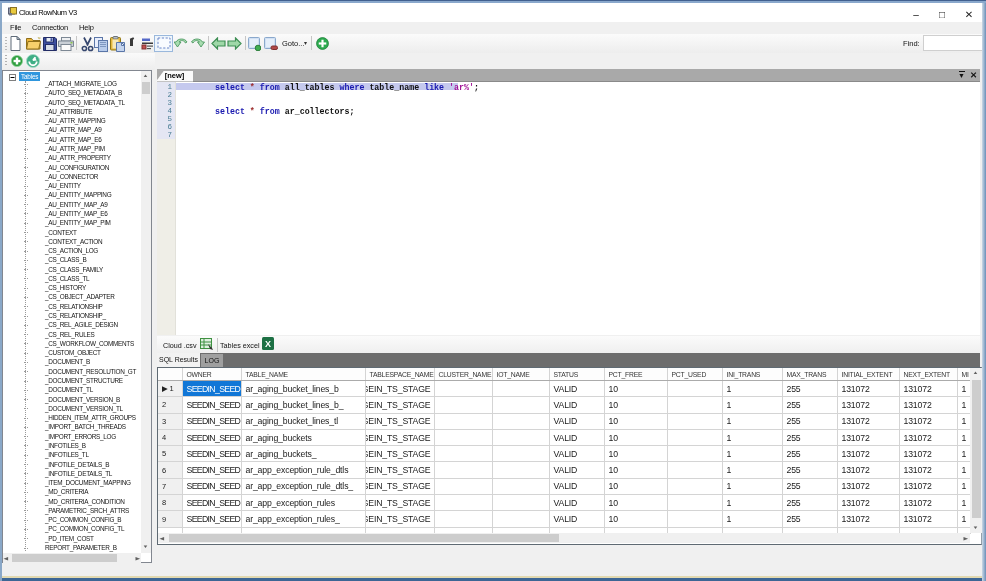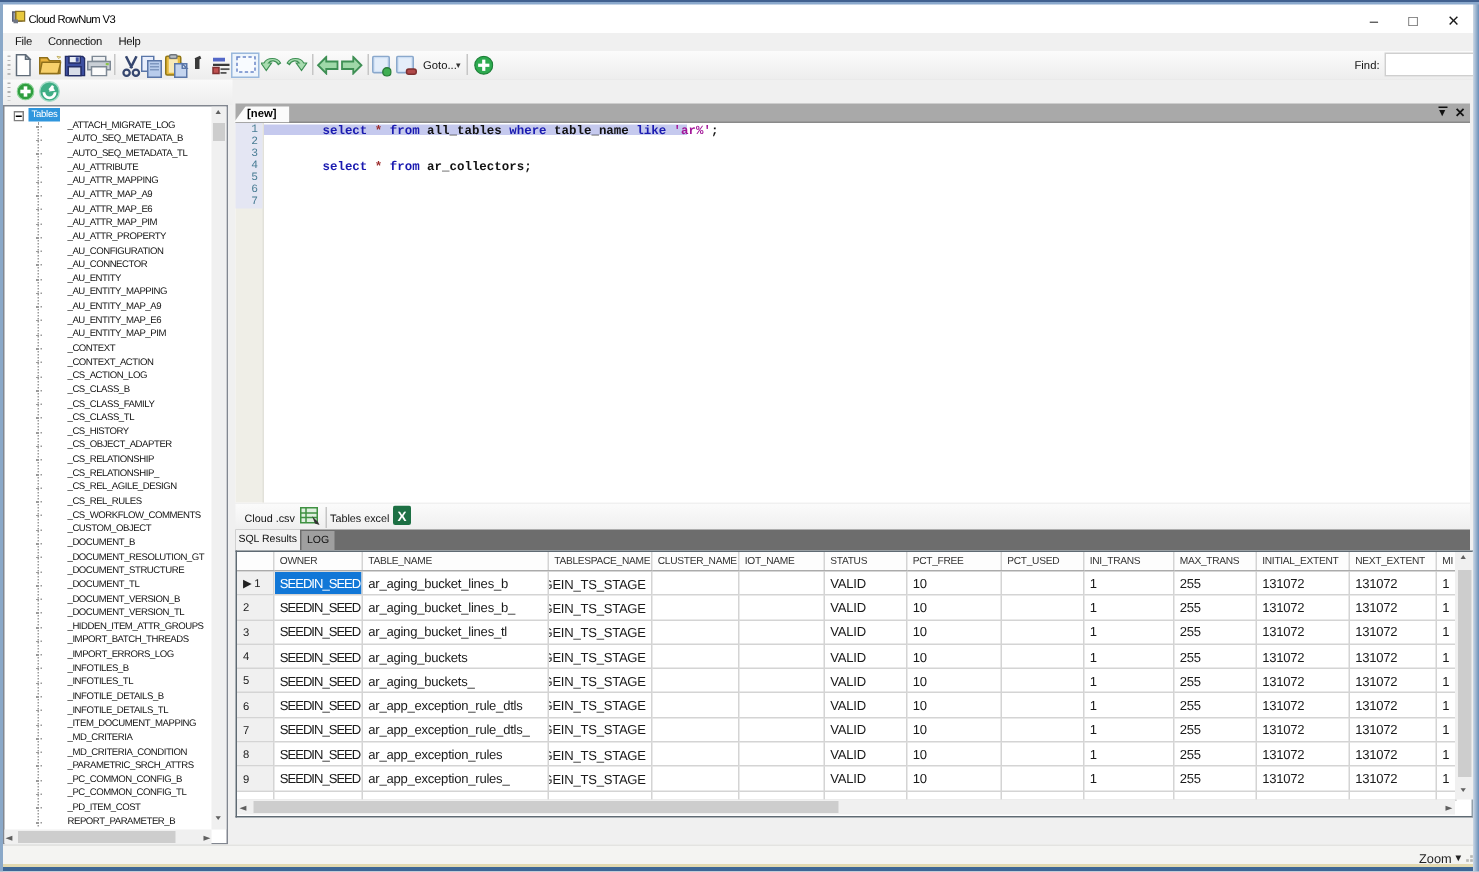--- a/index.html
+++ b/index.html
@@ -575,30 +575,18 @@
     <div class="sbarrow" style="top:1px;left:3px;">▲</div>
     <div class="abs" style="left:1.5px;top:12px;width:9px;height:138px;background:#cdcdcd;"></div>
     <div class="sbarrow" style="top:156px;left:3px;">▼</div>
   </div>
   <div class="abs" id="ghsb">
     <div class="sbarrow" style="top:1.5px;left:2px;">◀</div>
     <div class="abs" style="left:11px;top:1px;width:390px;height:8px;background:#cdcdcd;"></div>
     <div class="sbarrow" style="top:1.5px;right:2px;">▶</div>
   </div>
 
-  <div class="abs" id="statusbar">
-    <div class="abs" id="zoomlbl">Zoom</div>
-    <div class="abs" style="left:967px;top:4.5px;font-size:6.5px;color:#222;">▼</div>
-    <svg class="abs" style="left:975px;top:3px" width="8" height="8" viewBox="0 0 9 9">
-      <rect x="6.5" y="0.5" width="2" height="2" fill="#b8b8b4"></rect>
-      <rect x="6.5" y="3.5" width="2" height="2" fill="#b8b8b4"></rect>
-      <rect x="3.5" y="3.5" width="2" height="2" fill="#b8b8b4"></rect>
-      <rect x="6.5" y="6.5" width="2" height="2" fill="#b8b8b4"></rect>
-      <rect x="3.5" y="6.5" width="2" height="2" fill="#b8b8b4"></rect>
-      <rect x="0.5" y="6.5" width="2" height="2" fill="#b8b8b4"></rect>
-    </svg>
-  </div>
   <div class="abs" id="tanline"></div>
   <div class="abs" id="bBot"></div>
   <div class="abs" id="bL"></div>
   <div class="abs" id="bR"></div>
   <div class="abs" id="bT"></div>
 </div>
 
 </body></html>

